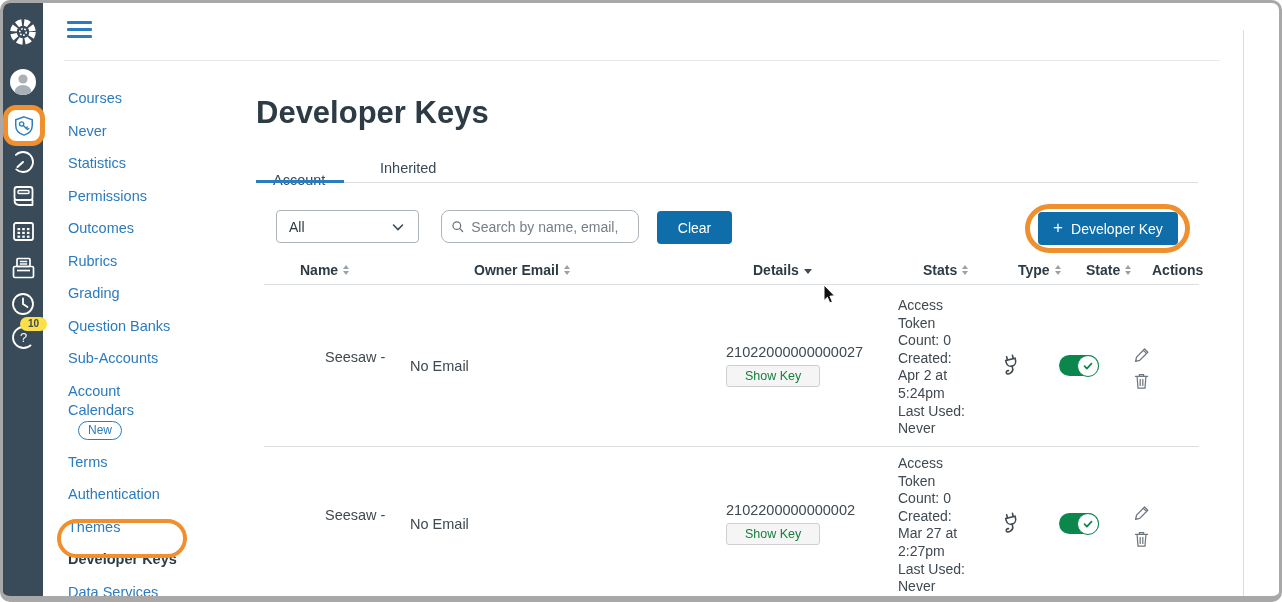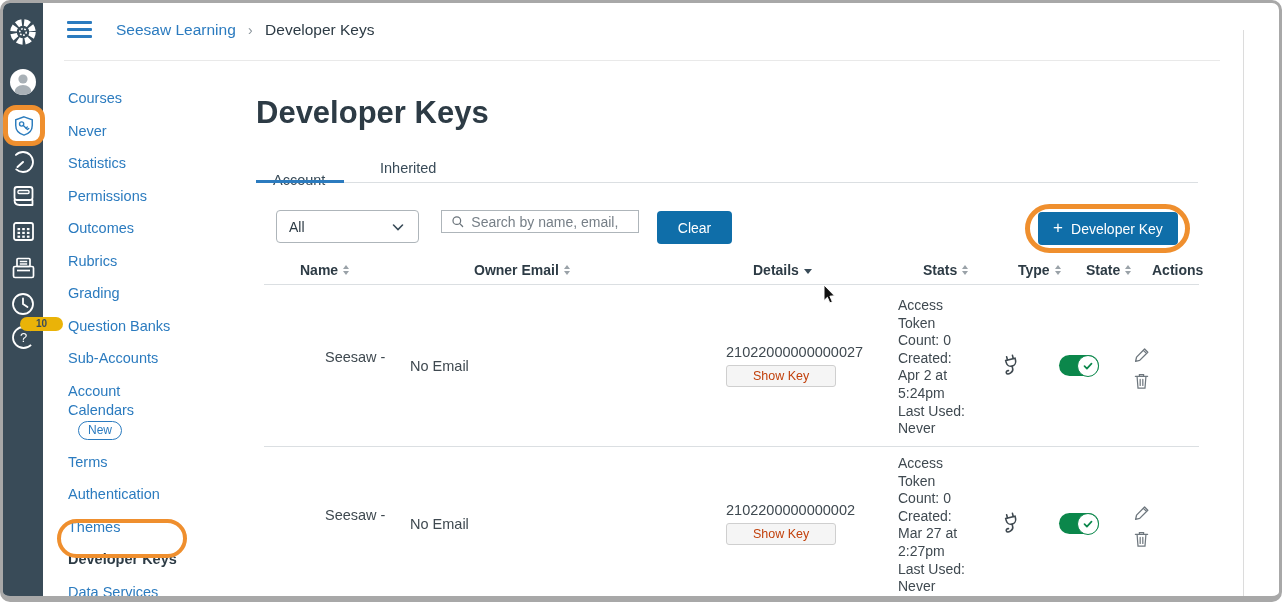--- a/index.html
+++ b/index.html
@@ -8,22 +8,22 @@
 
   .frame {
     position:relative; width:1282px; height:602px;
     border:3px solid #a8a8a8; border-bottom-width:6px; border-radius:10px;
     overflow:hidden; background:#fff;
   }
 
   
   .global-nav { position:absolute; left:0; top:0; bottom:0; width:40px; background:#394B58; }
   .gicon { position:absolute; left:0; width:40px; display:flex; justify-content:center; cursor:pointer; }
-  .help-badge { position:absolute; left:17px; top:-7px; background:#eab308; color:#394B58;
-    font-size:10px; font-weight:bold; border-radius:9px; padding:1px 16px; line-height:12px; }
+  .help-badge { position:absolute; left:17px; top:-7px; background:#fde047; color:#394B58;
+    font-size:10px; font-weight:bold; border-radius:9px; padding:1px 8px; line-height:12px; }
   .admin-bubble { position:absolute; left:0px; top:102px; width:42px; height:41px;
     background:#fff; border:5px solid #EF8F2E; border-radius:13px;
     display:flex; align-items:center; justify-content:center; cursor:pointer; }
 
   
   .hamburger { position:absolute; left:64px; top:18px; width:25px; height:17px; cursor:pointer; }
   .hamburger div { height:3px; background:#2B7BBF; border-radius:1px; margin-bottom:4px; }
   .breadcrumb { position:absolute; left:113px; top:18px; font-size:15.5px; }
   .breadcrumb .bc-link { color:#2B7BBF; cursor:pointer; }
   .breadcrumb .bc-sep { color:#8b959c; margin:0 8px; font-size:14px; }
@@ -47,22 +47,22 @@
   .tab-account { left:270px;margin-top:12px; }
   .tab-inherited { left:377px; }
   .tab-underline { position:absolute; left:253px; top:177px; width:88px; height:3px; background:#2B7BBF; }
   .tabs-divider { position:absolute; left:253px; top:179px; width:942px; height:1px; background:#dbdfe2; }
 
   .type-select { position:absolute; left:273px; top:207px; width:143px; height:33px;
     border:1px solid #aeb5ba; border-radius:4px; background:#fff; display:flex; align-items:center;
     padding:0 12px; font-size:14px; color:#2D3B45; cursor:pointer; }
   .type-select svg { margin-left:auto; }
 
-  .search-box { position:absolute; left:438px; top:207px; width:198px; height:23px;
-    border:1px solid #aeb5ba; border-radius:0; background:#fff; display:flex; align-items:center; padding:0 9px; }
+  .search-box { position:absolute; left:438px; top:207px; width:198px; height:33px;
+    border:1px solid #aeb5ba; border-radius:8px; background:#fff; display:flex; align-items:center; padding:0 9px; }
   .search-box input { border:none; outline:none; width:100%; font-size:14px; color:#2D3B45;
     font-family:"Liberation Sans", sans-serif; margin-left:7px; }
   .search-box input::placeholder { color:#767f87; }
 
   .btn-blue { background:#0F6EA9; color:#fff; border:none; border-radius:4px;
     font-size:14px; font-family:"Liberation Sans", sans-serif; cursor:pointer; }
   .clear-btn { position:absolute; left:654px; top:208px; width:75px; height:33px; }
   .add-ring { position:absolute; left:1022px; top:201px; width:165px; height:49px;
     border:5px solid #EF8F2E; border-radius:25px; pointer-events:none; }
   .add-btn { position:absolute; left:1035px; top:209px; width:140px; height:33px;
@@ -76,21 +76,21 @@
   .sort-both .up { border-bottom:4px solid #9aa2a8; }
   .sort-both .dn { border-top:4px solid #9aa2a8; }
   .sort-desc { width:0; height:0; border-left:4px solid transparent; border-right:4px solid transparent;
     border-top:5px solid #394B58; margin-top:2px; }
   .head-divider { position:absolute; left:261px; top:281px; width:935px; height:1px; background:#dbdfe2; }
 
   .table-row { position:absolute; left:0; width:1282px; }
   .cell { position:absolute; font-size:14.5px; color:#3f4950; }
   .stats-cell { white-space:pre-line; font-size:14px; line-height:17.6px; width:90px; }
   .show-key-btn { position:absolute; background:#f5f5f5; border:1px solid #cfcfcf; border-radius:3px;
-    font-size:12.5px; color:#c2410c; padding:3px 26px; cursor:pointer; font-family:"Liberation Sans", sans-serif; }
+    font-size:12.5px; color:#15803d; padding:3px 18px; cursor:pointer; font-family:"Liberation Sans", sans-serif; }
   .row-divider { position:absolute; left:261px; top:443px; width:935px; height:1px; background:#dbdfe2; }
 
   .toggle { position:absolute; width:40px; height:21px; background:#0B874B; border-radius:11px; cursor:pointer; }
   .toggle .knob { position:absolute; right:0px; top:-0.5px; width:22px; height:22px; background:#fff;
     border:1px solid #0B874B; border-radius:50%; display:flex; align-items:center; justify-content:center; }
 
   .action-icon { position:absolute; cursor:pointer; }
 
   .scroll-track { position:absolute; left:1240px; top:27px; bottom:0; width:1px; background:#dcdcdc; cursor:pointer; }
 
@@ -179,25 +179,20 @@
       </svg>
       <span class="help-badge">10</span>
     </div>
   </nav>
 
   <div class="hamburger">
       <div></div>
       <div></div>
       <div></div>
     </div>
-  <div class="breadcrumb">
-    <span class="bc-link">Seesaw Learning</span>
-    <span class="bc-sep">›</span>
-    <span class="bc-current">Developer Keys</span>
-  </div>
   <div class="top-divider"></div>
 
   <ul class="subnav">
     <li>Courses</li>
     <li>Never</li>
     <li>Statistics</li>
     <li>Permissions</li>
     <li>Outcomes</li>
     <li>Rubrics</li>
     <li>Grading</li>

